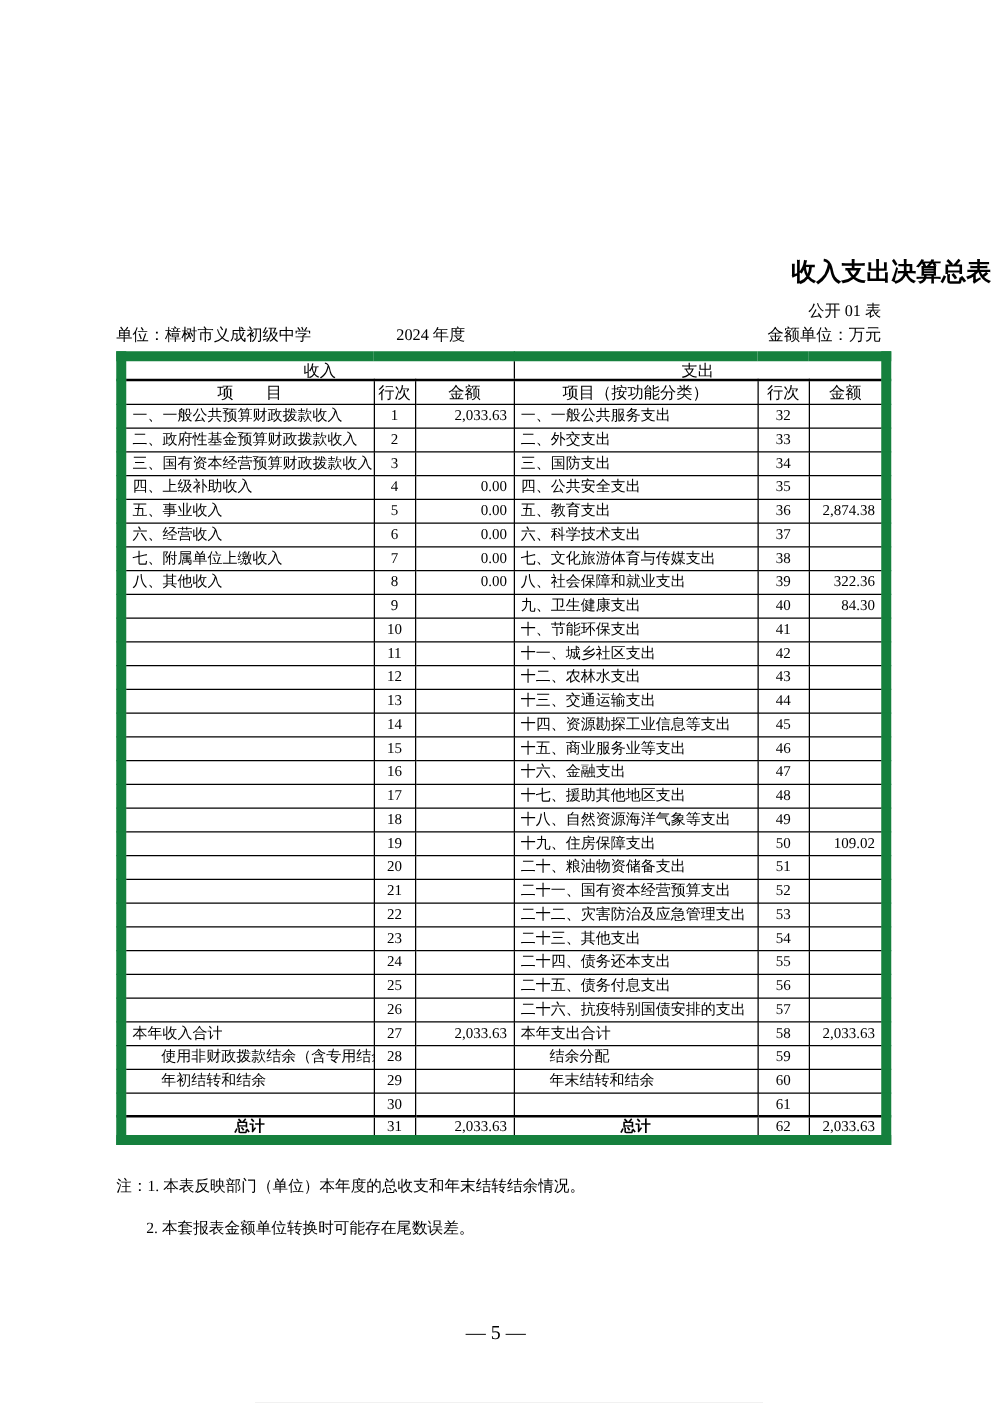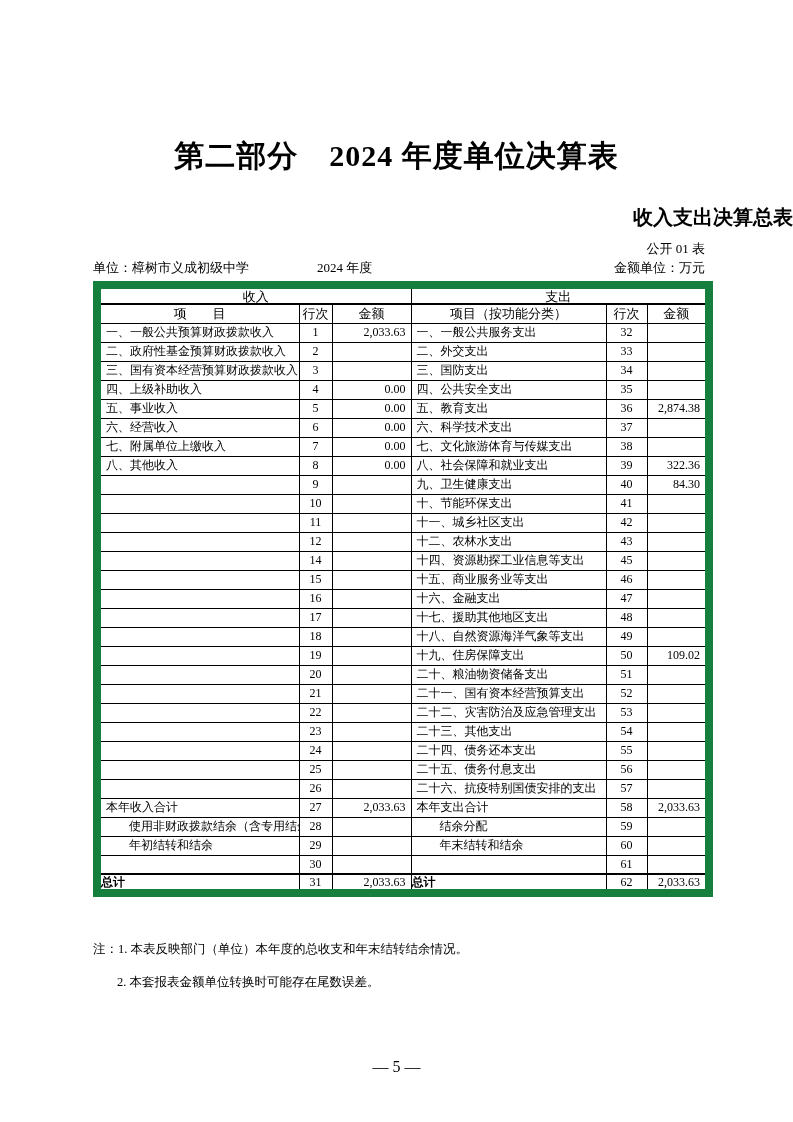--- a/index.html
+++ b/index.html
@@ -54,40 +54,39 @@
   }
   table.main { border: 8px solid #15803d; }
   thead td { text-align: center; font-size: 13px; height: 20px; }
   tr.hdr-thick td { border-bottom-width: 2px; }
   td.div-left { border-left-width: 2px; }
   td.item { text-align: left; padding-left: 5px; }
   td.rownum { text-align: center; }
   td.amt { text-align: right; padding-right: 5px; }
   tr.indent td.item { padding-left: 28px; }
   tr.total td { border-top-width: 2px; }
-  tr.total td.item { font-weight: bold; padding-left: 0; }
+  tr.total td.item { text-align: center; font-weight: bold; padding-left: 0; }
 
   .notes {
     position: absolute; left: 93px; top: 941px; width: 612px;
     font-size: 12.5px;
   }
   .note-line1 { position: absolute; left: 0; top: 0; }
   .note-line2 { position: absolute; left: 24px; top: 33px; }
 
   .page-number {
     position: absolute; top: 1058px; left: 0; width: 100%;
     text-align: center; font-size: 16px;
   }
 </style>
 </head>
 <body>
 
 <div class="page">
 
-  <div class="doc-title">第二部分　2024 年度单位决算表</div>
   <div class="doc-subtitle">收入支出决算总表</div>
 
   <div class="table-code">公开 01 表</div>
 
   <div class="meta-row">
     <span class="meta-unit">单位：樟树市义成初级中学</span>
     <span class="meta-year">2024 年度</span>
     <span class="meta-amount-unit">金额单位：万元</span>
   </div>
 
@@ -206,20 +205,28 @@
         <tr>
           <td class="item"></td>
           <td class="rownum">12</td>
           <td class="amt"></td>
           <td class="item div-left">十二、农林水支出</td>
           <td class="rownum">43</td>
           <td class="amt"></td>
         </tr>
         <tr>
           <td class="item"></td>
+          <td class="rownum">13</td>
+          <td class="amt"></td>
+          <td class="item div-left">十三、交通运输支出</td>
+          <td class="rownum">44</td>
+          <td class="amt"></td>
+        </tr>
+        <tr>
+          <td class="item"></td>
           <td class="rownum">14</td>
           <td class="amt"></td>
           <td class="item div-left">十四、资源勘探工业信息等支出</td>
           <td class="rownum">45</td>
           <td class="amt"></td>
         </tr>
         <tr>
           <td class="item"></td>
           <td class="rownum">15</td>
           <td class="amt"></td>

